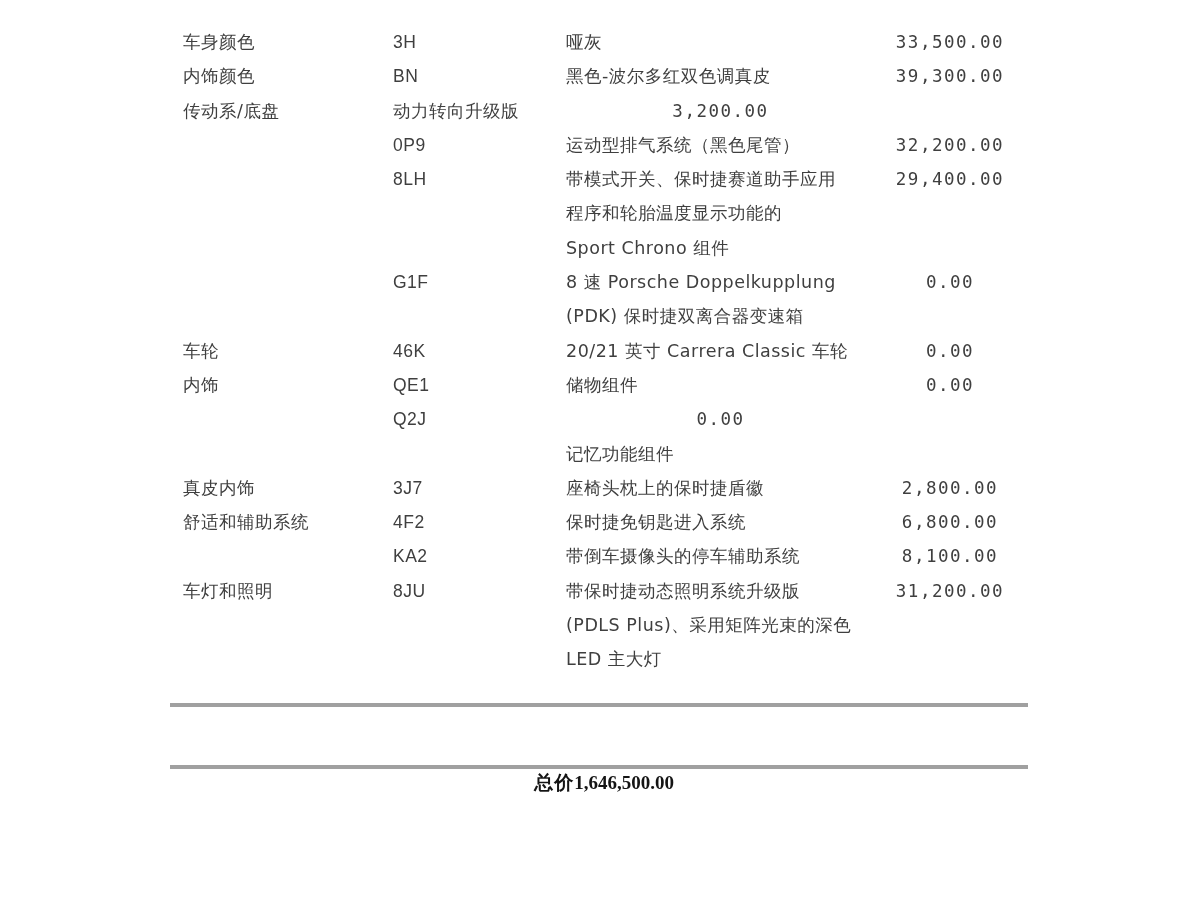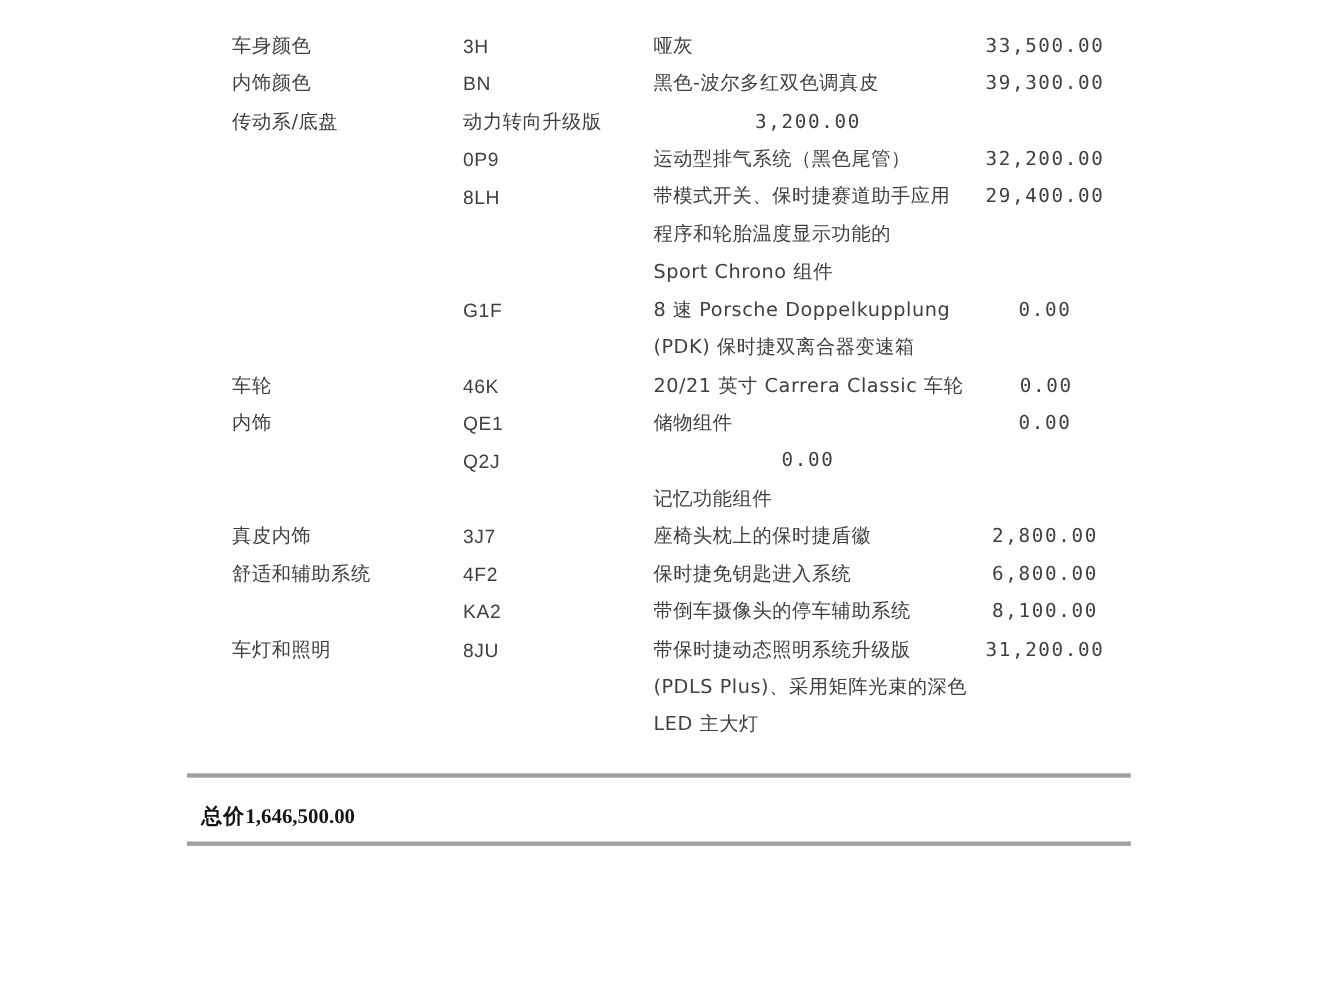--- a/index.html
+++ b/index.html
@@ -17,21 +17,20 @@
     top: 25px;
     width: 842px;
   }
   .row {
     display: grid;
     grid-template-columns: 210px 173px 1fr 150px;
     height: 34.3px;
     line-height: 34.3px;
     color: #3f3f3f;
     font-size: 17.5px;
-    margin-left: 28px;
   }
   .cell { white-space: nowrap; overflow: visible; }
   .cat  { letter-spacing: 0.5px; }
   .code {
     font-family: Liberation Sans, sans-serif;
     letter-spacing: 0.5px;
   }
   .desc { letter-spacing: 0.5px; }
   .price {
     text-align: center;
@@ -43,24 +42,24 @@
     left: 170px;
     width: 858px;
     height: 4px;
     background: #a0a0a0;
   }
   .rule-top { top: 703px; }
   .rule-bottom { top: 765px; }
   .total-row {
     position: absolute;
     left: 183px;
-    top: 726px;
+    top: 766px;
     width: 842px;
     display: flex;
-    justify-content: flex-start;
+    justify-content: center;
     align-items: center;
     height: 34px;
     line-height: 34px;
   }
   .total-label {
     font-family: "Liberation Sans", sans-serif;
     font-weight: 700;
     font-size: 19px;
     color: #141414;
     letter-spacing: 1px;

